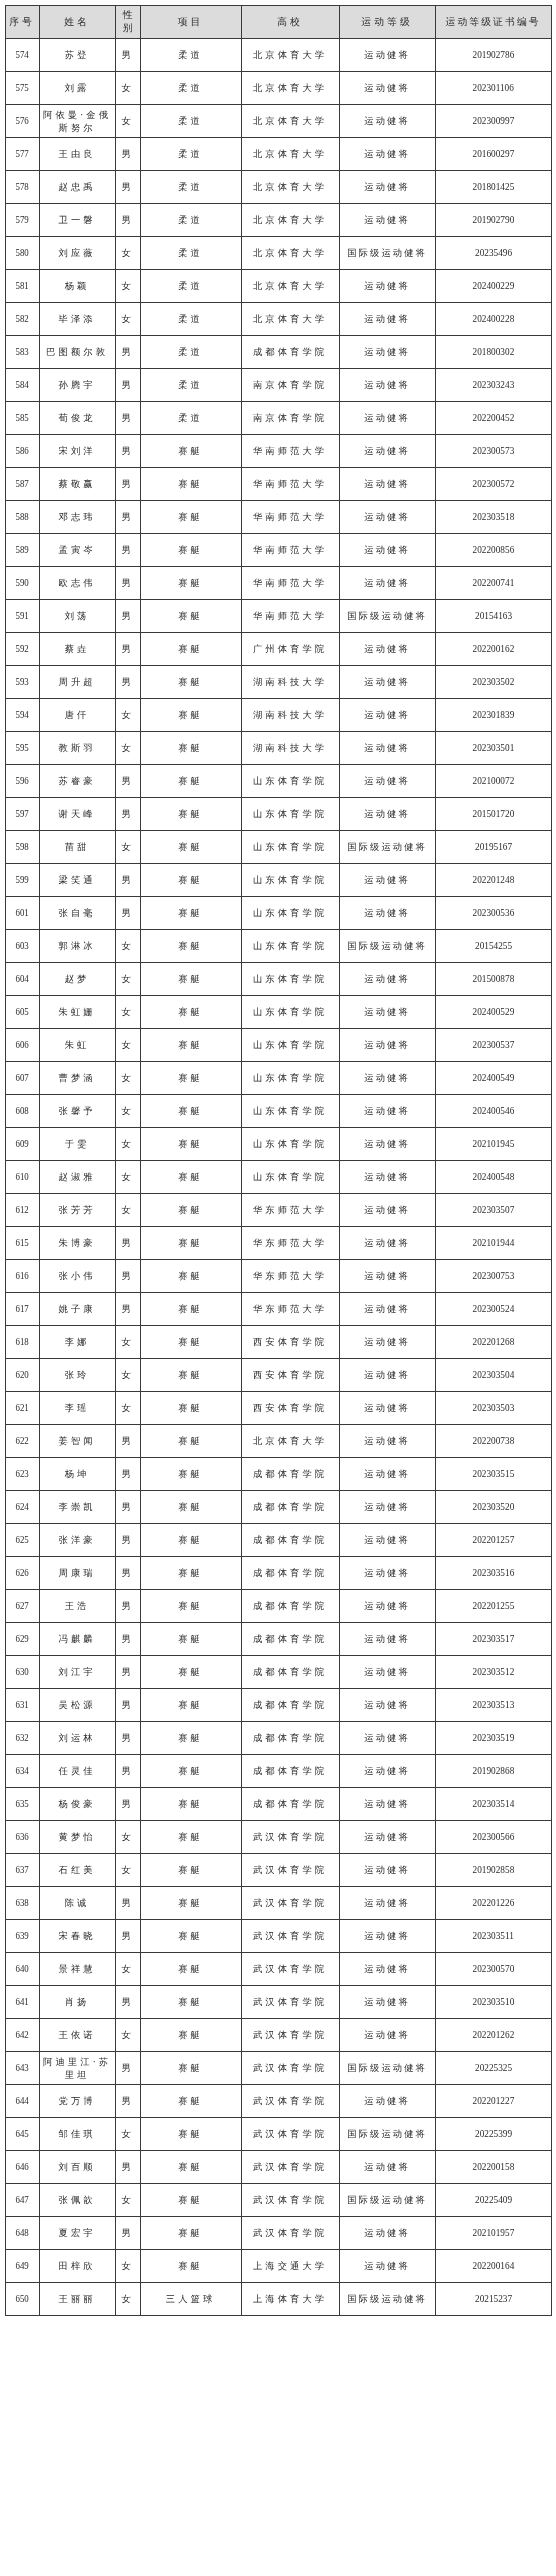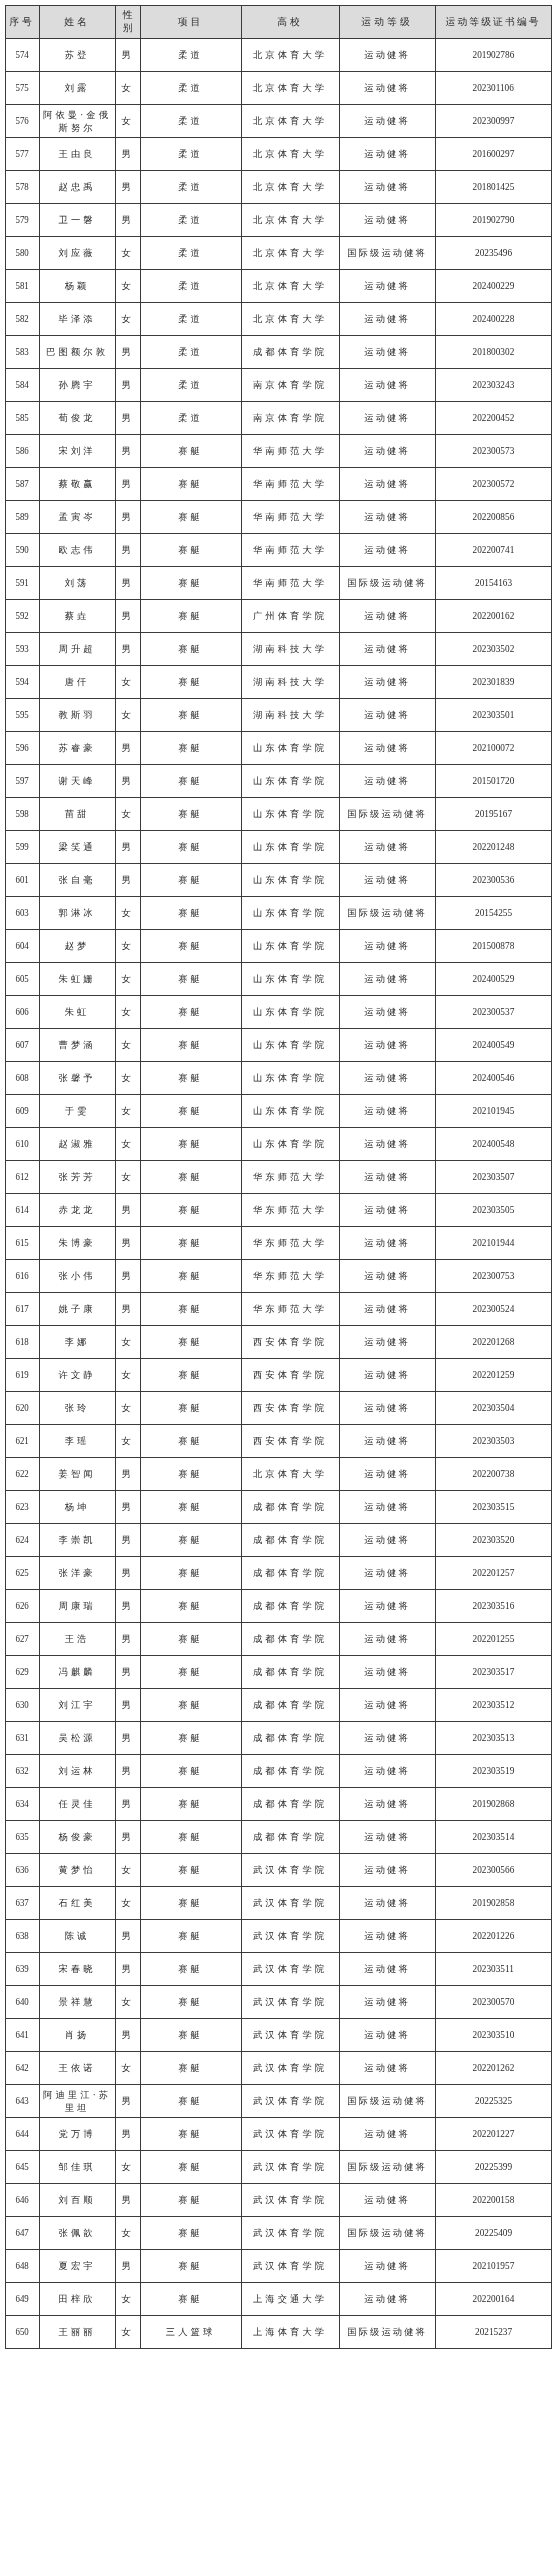--- a/index.html
+++ b/index.html
@@ -190,20 +190,29 @@
         <tr>
     <td class="num"><span>587</span></td>
     <td class="name">蔡敬赢</td>
     <td>男</td>
     <td>赛艇</td>
     <td>华南师范大学</td>
     <td class="level">运动健将</td>
     <td class="cert"><span>202300572</span></td>
   </tr>
         <tr>
+    <td class="num"><span>588</span></td>
+    <td class="name">邓志玮</td>
+    <td>男</td>
+    <td>赛艇</td>
+    <td>华南师范大学</td>
+    <td class="level">运动健将</td>
+    <td class="cert"><span>202303518</span></td>
+  </tr>
+        <tr>
     <td class="num"><span>589</span></td>
     <td class="name">孟寅岑</td>
     <td>男</td>
     <td>赛艇</td>
     <td>华南师范大学</td>
     <td class="level">运动健将</td>
     <td class="cert"><span>202200856</span></td>
   </tr>
         <tr>
     <td class="num"><span>590</span></td>
@@ -379,29 +388,20 @@
         <tr>
     <td class="num"><span>612</span></td>
     <td class="name">张芳芳</td>
     <td>女</td>
     <td>赛艇</td>
     <td>华东师范大学</td>
     <td class="level">运动健将</td>
     <td class="cert"><span>202303507</span></td>
   </tr>
         <tr>
-    <td class="num"><span>614</span></td>
-    <td class="name">赤龙龙</td>
-    <td>男</td>
-    <td>赛艇</td>
-    <td>华东师范大学</td>
-    <td class="level">运动健将</td>
-    <td class="cert"><span>202303505</span></td>
-  </tr>
-        <tr>
     <td class="num"><span>615</span></td>
     <td class="name">朱博豪</td>
     <td>男</td>
     <td>赛艇</td>
     <td>华东师范大学</td>
     <td class="level">运动健将</td>
     <td class="cert"><span>202101944</span></td>
   </tr>
         <tr>
     <td class="num"><span>616</span></td>
@@ -422,29 +422,20 @@
     <td class="cert"><span>202300524</span></td>
   </tr>
         <tr>
     <td class="num"><span>618</span></td>
     <td class="name">李娜</td>
     <td>女</td>
     <td>赛艇</td>
     <td>西安体育学院</td>
     <td class="level">运动健将</td>
     <td class="cert"><span>202201268</span></td>
-  </tr>
-        <tr>
-    <td class="num"><span>619</span></td>
-    <td class="name">许文静</td>
-    <td>女</td>
-    <td>赛艇</td>
-    <td>西安体育学院</td>
-    <td class="level">运动健将</td>
-    <td class="cert"><span>202201259</span></td>
   </tr>
         <tr>
     <td class="num"><span>620</span></td>
     <td class="name">张玲</td>
     <td>女</td>
     <td>赛艇</td>
     <td>西安体育学院</td>
     <td class="level">运动健将</td>
     <td class="cert"><span>202303504</span></td>
   </tr>

